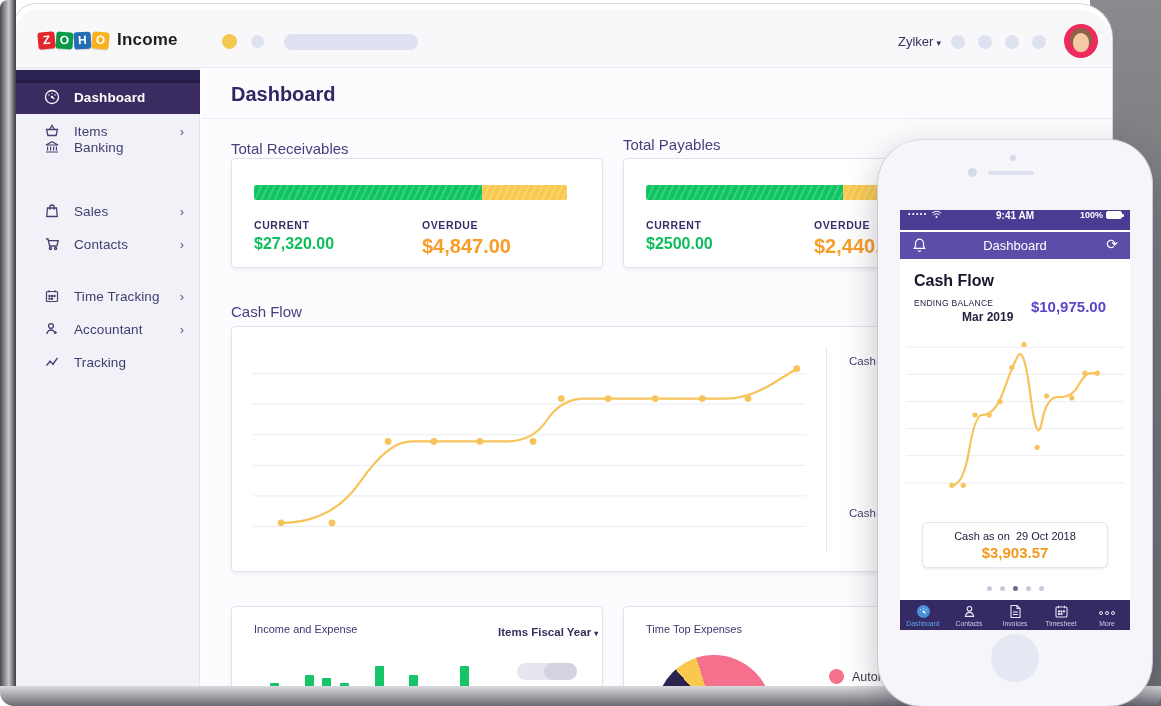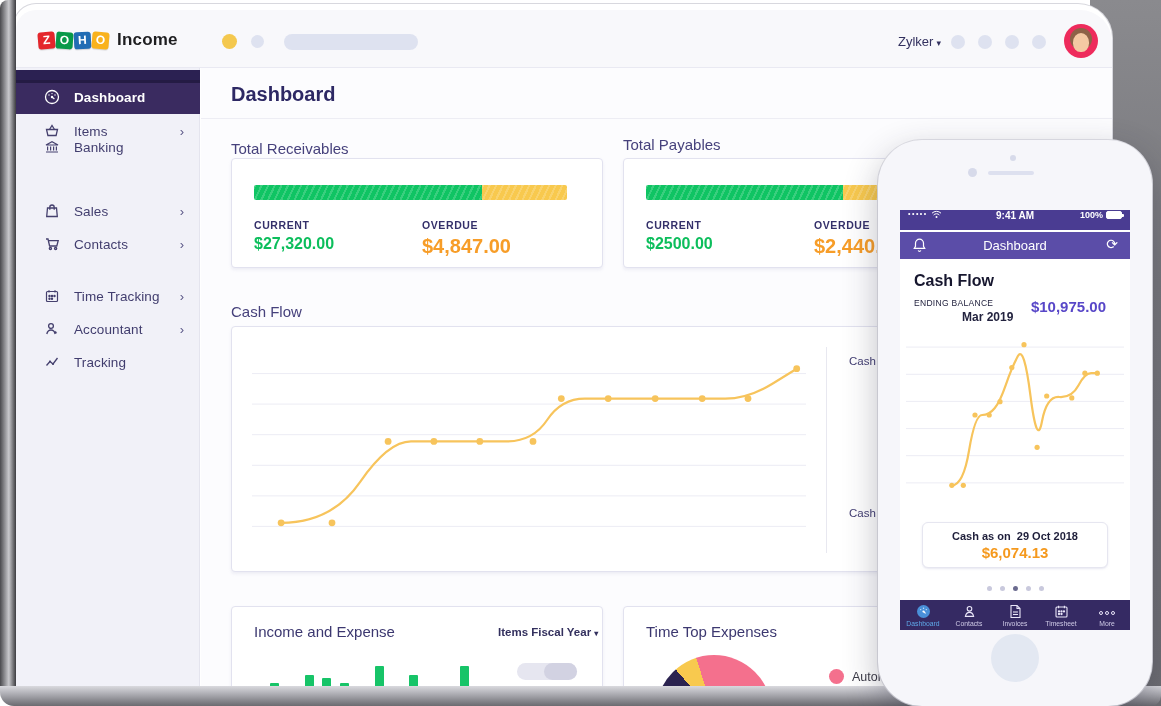--- a/index.html
+++ b/index.html
@@ -63,21 +63,21 @@
   .hatch { background-image:repeating-linear-gradient(115deg, rgba(255,255,255,.18) 0 2px, rgba(255,255,255,0) 2px 6px); }
   .kv-label { position:absolute; font-size:10.5px; font-weight:bold; letter-spacing:.6px; color:#34306a; }
   .kv-green { position:absolute; font-size:16px; font-weight:bold; color:#0cbe5c; }
   .kv-orange { position:absolute; font-size:20px; font-weight:bold; color:#f79d28; }
 
   .cash-card { left:30px; top:258px; width:882px; height:246px; }
   .cash-chart { position:absolute; left:14px; top:16px; width:566px; height:214px; }
   .cash-div { position:absolute; left:594px; top:20px; width:1px; height:206px; background:#e8e8f0; }
   .cash-leg { position:absolute; left:617px; font-size:11.5px; color:#413d72; white-space:nowrap; width:72px; overflow:hidden; }
 
-  .bot-card-title { position:absolute; left:22px; top:16px; font-size:15px; color:#3c3870; }
+  .bot-card-title { position:absolute; left:22px; top:16px; font-size:11px; color:#3c3870; }
   .filter { position:absolute; top:19px; font-size:11.5px; font-weight:bold; color:#33305e; cursor:pointer; white-space:nowrap; }
   .barchart { position:absolute; left:0; bottom:0; width:372px; height:84px; }
   .barchart > div { position:absolute; bottom:0; border-radius:1px 1px 0 0; }
   .toggle { position:absolute; left:285px; top:56px; width:60px; height:17px; border-radius:9px; background:#e6e6f0; cursor:pointer; }
   .toggle .knob { position:absolute; right:0; top:0; width:33px; height:17px; border-radius:9px; background:#d2d2e2; }
   .pie { position:absolute; left:32px; top:48px; width:116px; height:116px; border-radius:50%; }
   .legend-dot { position:absolute; left:205px; top:62px; width:15px; height:15px; border-radius:50%; background:#f4708d; }
   .legend-lbl { position:absolute; left:228px; top:63px; font-size:12.5px; color:#3c3b47; white-space:nowrap; }
 
   
@@ -98,21 +98,21 @@
   .pnav-title { position:absolute; left:0; right:0; top:6px; text-align:center; font-size:13px; }
   .pnav .bell { position:absolute; left:12px; top:5px; cursor:pointer; }
   .pnav .refresh { position:absolute; right:12px; top:4px; font-size:14px; cursor:pointer; }
   .p-sec-title { position:absolute; left:14px; top:62px; font-size:16px; font-weight:bold; color:#16162e; }
   .p-eb-label { position:absolute; left:14px; top:88px; font-size:8.5px; font-weight:normal; color:#23233f; letter-spacing:.3px; }
   .p-eb-period { position:absolute; left:14px; top:100px; font-size:12px; font-weight:bold; color:#23233f;padding-left:48px; }
   .p-eb-value { position:absolute; right:24px; top:88px; font-size:15px; font-weight:bold; color:#5847c8; }
   .p-chart { position:absolute; left:0px; top:110px; width:230px; height:190px; }
   .p-cash-card { position:absolute; left:22px; top:312px; width:186px; height:46px; background:#fff;
     border:1px solid #e6e6f0; border-radius:6px; box-shadow:0 1px 2px rgba(210,210,230,.5); text-align:center; cursor:pointer; }
-  .p-cc-line1 { margin-top:7px; font-size:11px; font-weight:bold; color:#1e1e3a; }
+  .p-cc-line1 { margin-top:7px; font-size:11px; font-weight:normal; color:#1e1e3a; }
   .p-cc-line2 { margin-top:2px; font-size:15px; font-weight:bold; color:#f5991d; }
   .p-dots { position:absolute; left:0; right:0; top:376px; display:flex; justify-content:center; gap:8px; }
   .p-dots span { width:5px; height:5px; border-radius:50%; background:#c9c9dd; }
   .p-dots span.on { background:#6b6b8f; }
   .ptabs { position:absolute; left:0; top:390px; width:230px; height:30px; background:#352a63; display:flex; }
   .ptab { flex:1; text-align:center; position:relative; cursor:pointer; }
   .ptab .tlbl { position:absolute; left:0; right:0; bottom:3px; font-size:6.8px; color:#cfcae6; }
   .ptab.active .tlbl { color:#5fa8e8; }
   .ptab svg { margin-top:4px; }
   .home-btn { position:absolute; left:113px; top:494px; width:48px; height:48px; border-radius:50%; background:#e3e8f2; cursor:pointer; }
@@ -404,21 +404,21 @@
             <circle cx="184.9" cy="53.2" r="2.6" fill="#f7c45c"></circle>
             <circle cx="197.3" cy="53.2" r="2.6" fill="#f7c45c"></circle>
           </svg>
         </div>
 
       <div class="p-cash-card">
         <div class="p-cc-line1">
           <span>Cash as on</span>&nbsp;
           <span>29 Oct 2018</span>
         </div>
-        <div class="p-cc-line2">$6,074.13</div>
+        <div class="p-cc-line2">$3,903.57</div>
       </div>
 
       <div class="p-dots">
         <span></span>
         <span></span>
         <span class="on"></span>
         <span></span>
         <span></span>
       </div>
 

